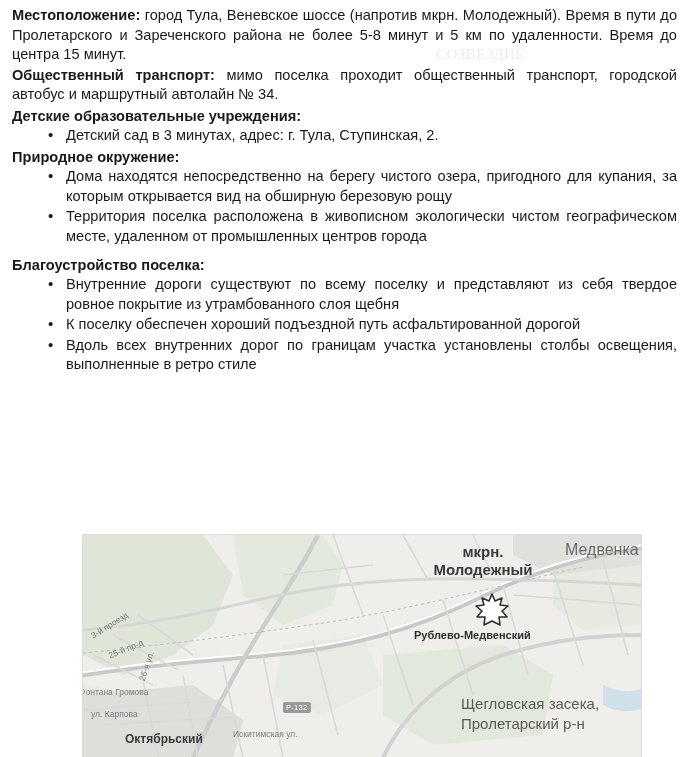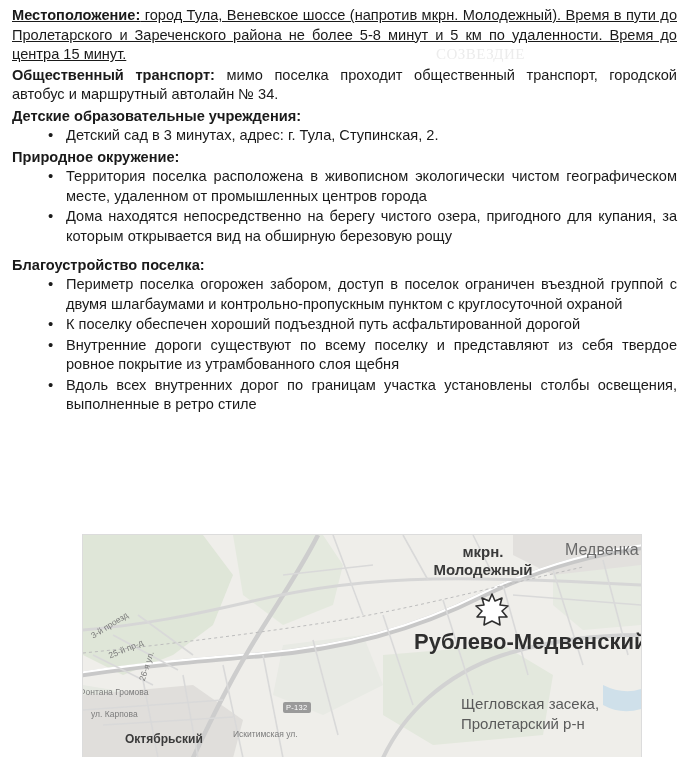--- a/index.html
+++ b/index.html
@@ -20,21 +20,21 @@
     height: 757px;
     box-sizing: border-box;
     padding: 6px 10px 0 12px;
   }
   .para {
     font-size: 14.6px;
     line-height: 1.34;
     text-align: justify;
     margin: 0 0 1px 0;
   }
-  .para.first { text-align: justify; text-decoration: underline; }
+  .para.first { text-align: justify; }
   .lead {
     font-weight: bold;
   }
   .head {
     font-size: 14.6px;
     font-weight: bold;
     line-height: 1.34;
     margin: 2px 0 0 0;
   }
   ul.bullets {
@@ -95,21 +95,21 @@
   .lbl-mkrn {
     left: 330px; top: 8px; width: 140px;
     text-align: center;
     font-size: 15px; font-weight: bold; color: #3a3a3a;
     line-height: 1.2;
   }
   .lbl-medvenka {
     left: 482px; top: 6px; font-size: 16px; color: #6a6a6a;
   }
   .lbl-rublevo {
-    left: 331px; top: 94px; font-size: 22px; font-weight: bold; color: #2e2e2e;
+    left: 331px; top: 94px; font-size: 11px; font-weight: bold; color: #2e2e2e;
   }
   .lbl-scheglovo {
     left: 378px; top: 159px; font-size: 15px; color: #5a5a5a; line-height: 1.3;
   }
   .lbl-oktyabrsky {
     left: 42px; top: 197px; font-size: 12px; font-weight: bold; color: #3a3a3a;
   }
   .lbl-small {
     font-size: 8.5px; color: #7c7c7c;
   }
@@ -146,31 +146,30 @@
 
   <p class="para"><span class="lead">Общественный транспорт:</span><span> мимо поселка проходит общественный транспорт, городской автобус и маршрутный автолайн № 34.</span></p>
 
   <div class="head">Детские образовательные учреждения:</div>
   <ul class="bullets">
     <li>Детский сад в 3 минутах, адрес: г. Тула, Ступинская, 2.</li>
   </ul>
 
   <div class="head">Природное окружение:</div>
   <ul class="bullets just">
+    <li>Дома находятся непосредственно на берегу чистого озера, пригодного для купания, за которым открывается вид на обширную березовую рощу</li>
     <li>Территория поселка расположена в живописном экологически чистом географическом месте, удаленном от промышленных центров города</li>
-    <li>Дома находятся непосредственно на берегу чистого озера, пригодного для купания, за которым открывается вид на обширную березовую рощу</li>
   </ul>
 
   <div class="sec-gap"></div>
 
   <div class="head">Благоустройство поселка:</div>
   <ul class="bullets just">
-    <li>Периметр поселка огорожен забором, доступ в поселок ограничен въездной группой с двумя шлагбаумами и контрольно-пропускным пунктом с круглосуточной охраной</li>
+    <li>Внутренние дороги существуют по всему поселку и представляют из себя твердое ровное покрытие из утрамбованного слоя щебня</li>
     <li>К поселку обеспечен хороший подъездной путь асфальтированной дорогой</li>
-    <li>Внутренние дороги существуют по всему поселку и представляют из себя твердое ровное покрытие из утрамбованного слоя щебня</li>
     <li>Вдоль всех внутренних дорог по границам участка установлены столбы освещения, выполненные в ретро стиле</li>
   </ul>
 
   <div class="map-wrap">
     <svg class="map-svg" viewBox="0 0 558 223" preserveAspectRatio="none">
       <rect x="0" y="0" width="558" height="223" fill="#efeeea"></rect>
 
       <path d="M0,0 L120,0 L150,40 L130,90 L90,120 L40,140 L0,120 Z" fill="#dfe6d8"></path>
       <path d="M150,0 L240,0 L260,30 L250,70 L200,90 L160,60 Z" fill="#e4e9de"></path>
       <path d="M300,120 L420,110 L470,140 L460,200 L350,210 L300,180 Z" fill="#e3e8dd"></path>

